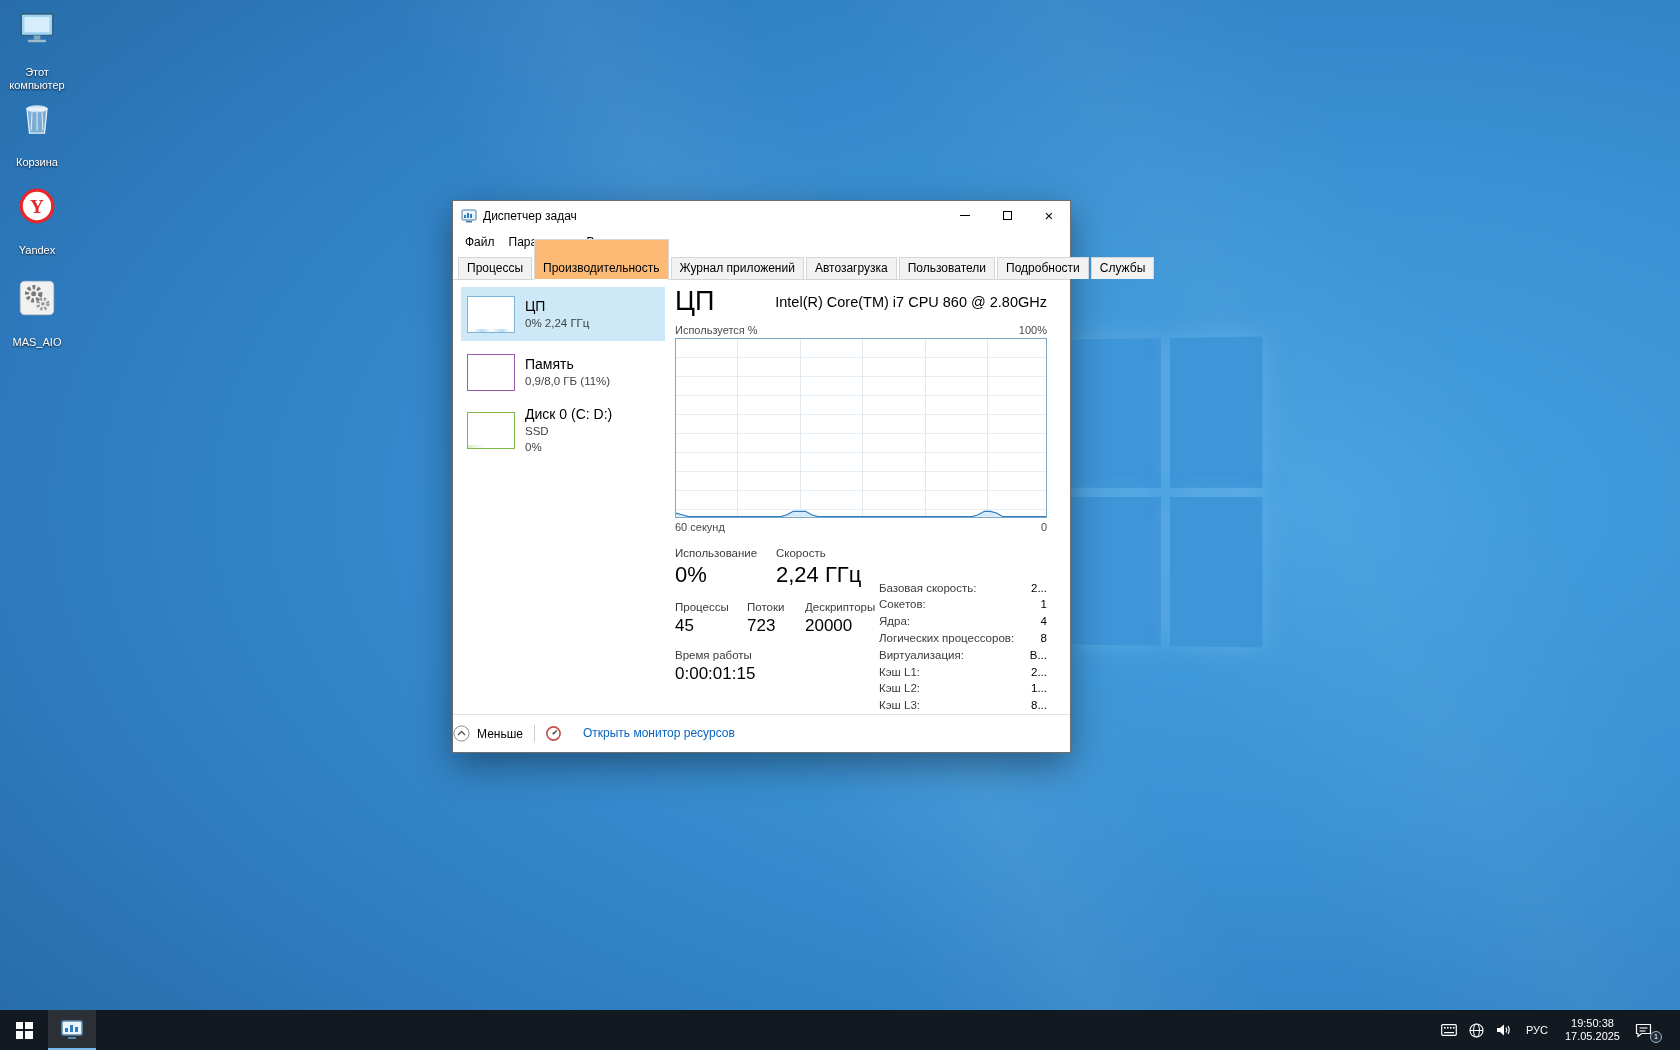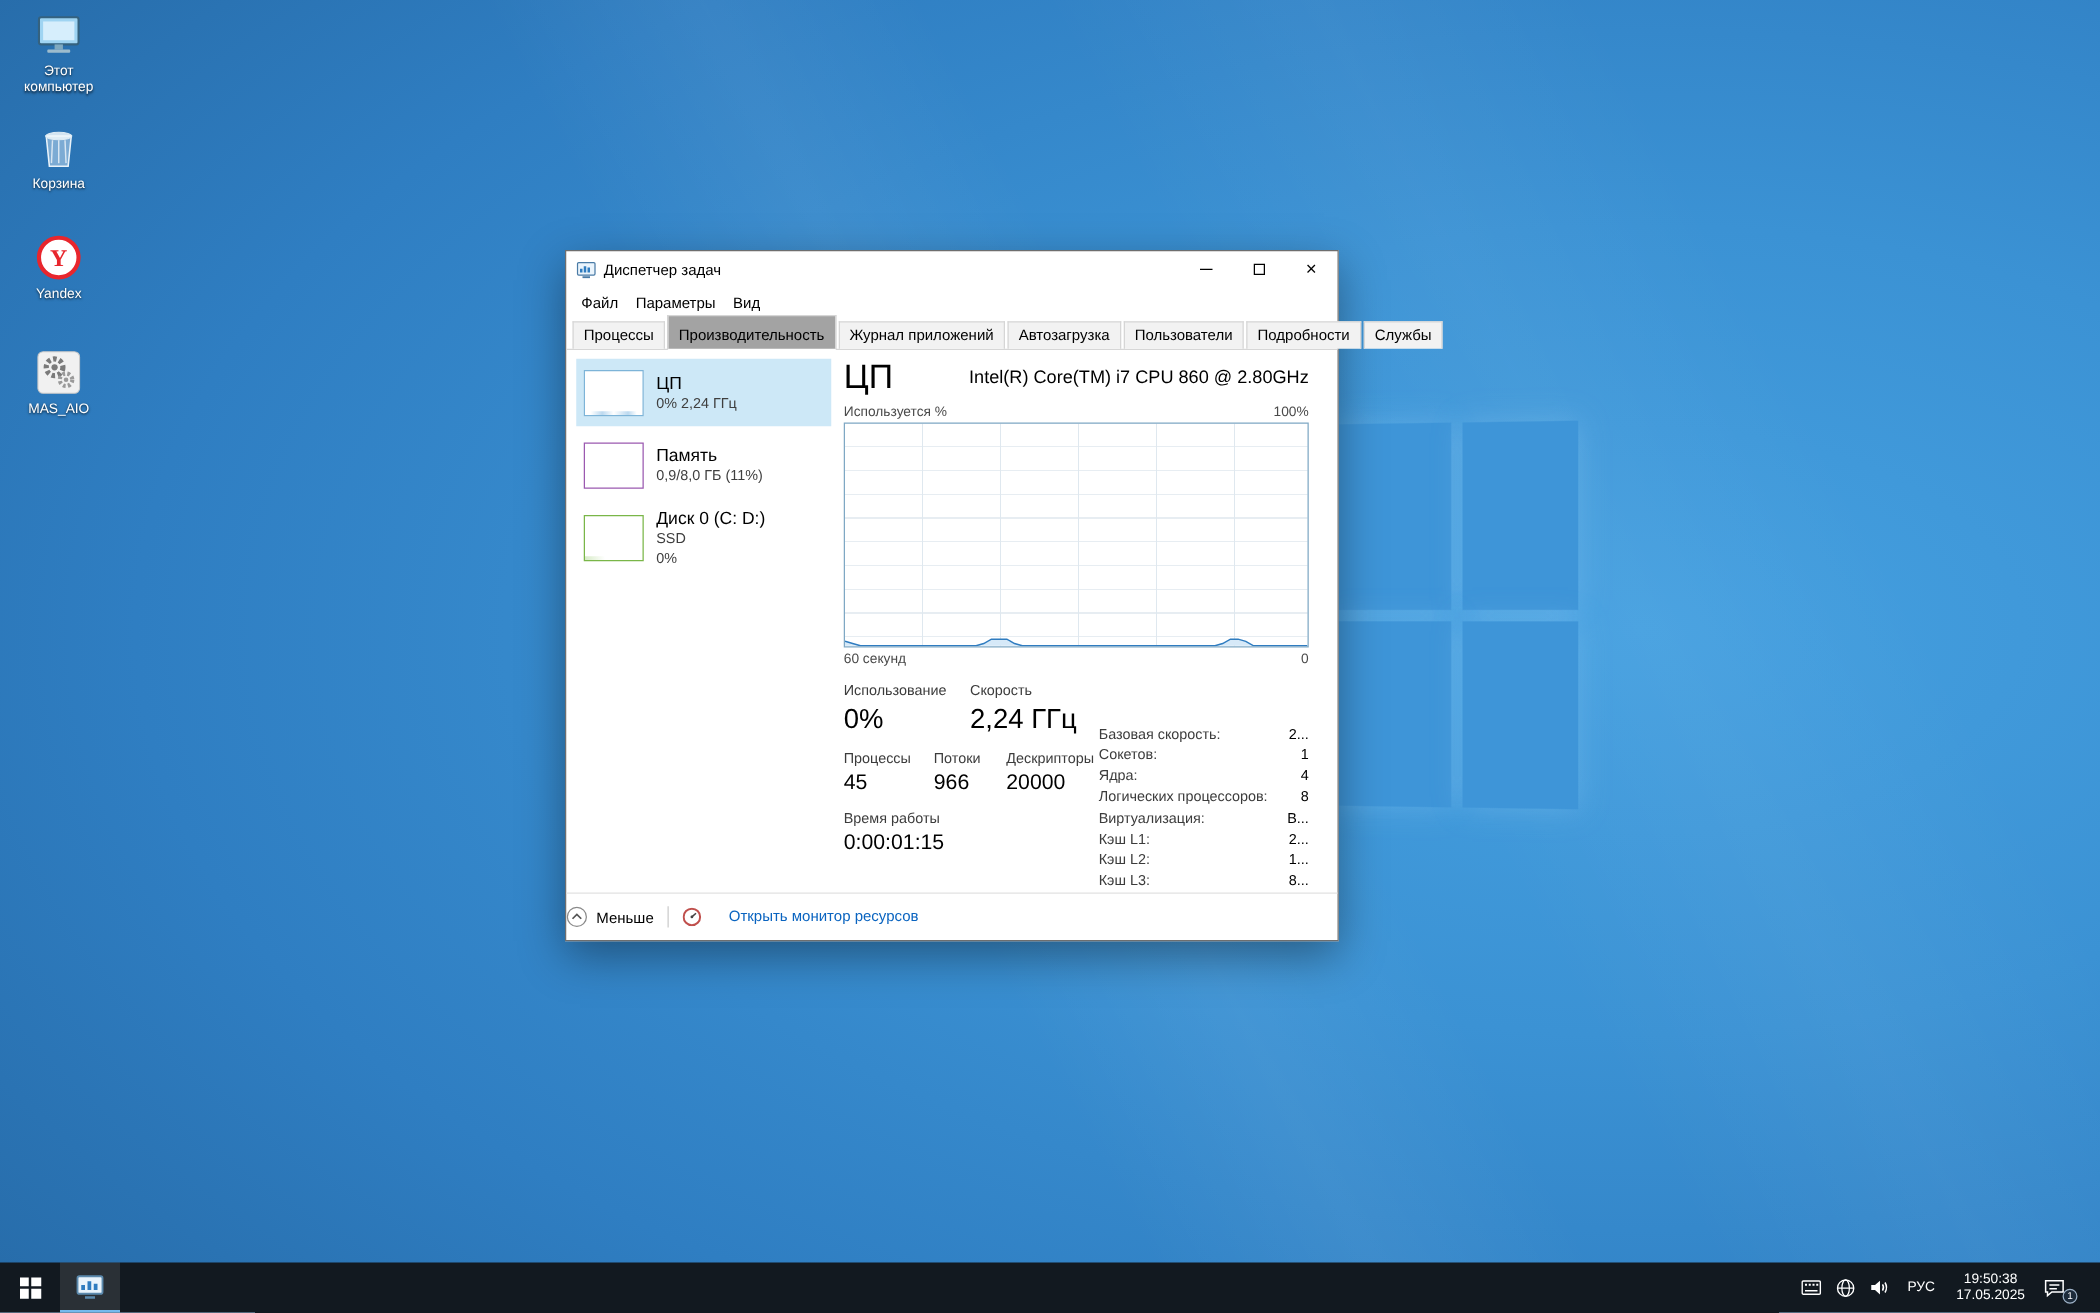--- a/index.html
+++ b/index.html
@@ -14,21 +14,21 @@
     background:
       linear-gradient(62deg, transparent 42%, rgba(255,255,255,0.05) 50%, transparent 58%),
       linear-gradient(62deg, transparent 62%, rgba(255,255,255,0.04) 72%, transparent 82%);
   }
   .win-logo { position:absolute; left:1068px; top:338px; width:194px; height:308px;
     display:grid; grid-template-columns:1fr 1fr; grid-template-rows:1fr 1fr; gap:9px;
     transform:perspective(900px) rotateY(-5deg); }
   .win-logo div { background:#3e95d8; box-shadow:0 0 22px rgba(140,200,245,0.35); }
 
   
-  .dicon { position:absolute; left:10px; width:74px; display:flex; flex-direction:column; align-items:center; gap:3px; cursor:default; }
+  .dicon { position:absolute; left:0; width:74px; display:flex; flex-direction:column; align-items:center; gap:18px; cursor:default; }
   .dicon .ic { width:40px; height:40px; display:block; }
   .dicon .lbl { font-size:11px; color:#fff; text-align:center; line-height:1.18; text-shadow:0 1px 2px rgba(0,0,0,.8); }
 
   
   .tm-window { position:absolute; left:452px; top:200px; width:619px; height:553px;
     background:#fff; border:1px solid #6e6e6e; box-shadow:0 12px 34px rgba(0,0,0,.38);
     display:flex; flex-direction:column; font-size:12px; color:#000; }
 
   .titlebar { height:29px; display:flex; align-items:center; padding-left:8px; flex:0 0 auto; }
   .titlebar .app-icon { width:16px; height:16px; margin-right:6px; }
@@ -37,21 +37,21 @@
   .wc { width:42px; height:100%; border:none; background:transparent; display:flex; align-items:center; justify-content:center; cursor:default; }
   .glyph-min { width:10px; height:1px; background:#000; display:block; }
   .glyph-max { width:9px; height:9px; border:1px solid #000; display:block; }
   .glyph-close { font-size:15px; line-height:1; }
 
   .menubar { height:23px; display:flex; align-items:center; padding-left:5px; flex:0 0 auto; }
   .menu-item { padding:2px 7px; }
 
   .tabbar { height:27px; display:flex; align-items:flex-end; padding-left:5px; border-bottom:1px solid #d6d6d6; flex:0 0 auto; }
   .tab { border:1px solid #d6d6d6; border-bottom:none; background:#f2f2f2; padding:3px 8px 4px; margin-right:2px; white-space:nowrap; }
-  .tab.active { background:#a3a3a3; padding-top:8px; margin-bottom:-1px; border-bottom:1px solid #fff; }
+  .tab.active { background:#fdba74; padding-top:21px; margin-bottom:-1px; border-bottom:1px solid #fff; }
 
   .tm-body { flex:1; display:flex; min-height:0; }
 
   .sidebar { width:222px; padding:7px 10px 0 8px; flex:0 0 auto; }
   .side-item { display:flex; align-items:center; gap:10px; padding:7px 6px; height:54px; margin-bottom:4px; }
   .side-item.selected { background:#cde8f7; }
   .thumb { width:48px; height:37px; background:#fff; border:1px solid; position:relative; flex:0 0 auto; }
   .thumb.cpu  { border-color:#7db4d8; }
   .thumb.mem  { border-color:#9b59b0; }
   .thumb.disk { border-color:#7ab648; }
@@ -259,21 +259,21 @@
               <span class="big">2,24 ГГц</span>
             </div>
           </div>
           <div class="stats-row">
             <div class="stat w2">
               <span class="slabel">Процессы</span>
               <span class="mid">45</span>
             </div>
             <div class="stat w3">
               <span class="slabel">Потоки</span>
-              <span class="mid">966</span>
+              <span class="mid">723</span>
             </div>
             <div class="stat">
               <span class="slabel">Дескрипторы</span>
               <span class="mid">20000</span>
             </div>
           </div>
           <div class="stats-row">
             <div class="stat">
               <span class="slabel">Время работы</span>
               <span class="mid">0:00:01:15</span>

